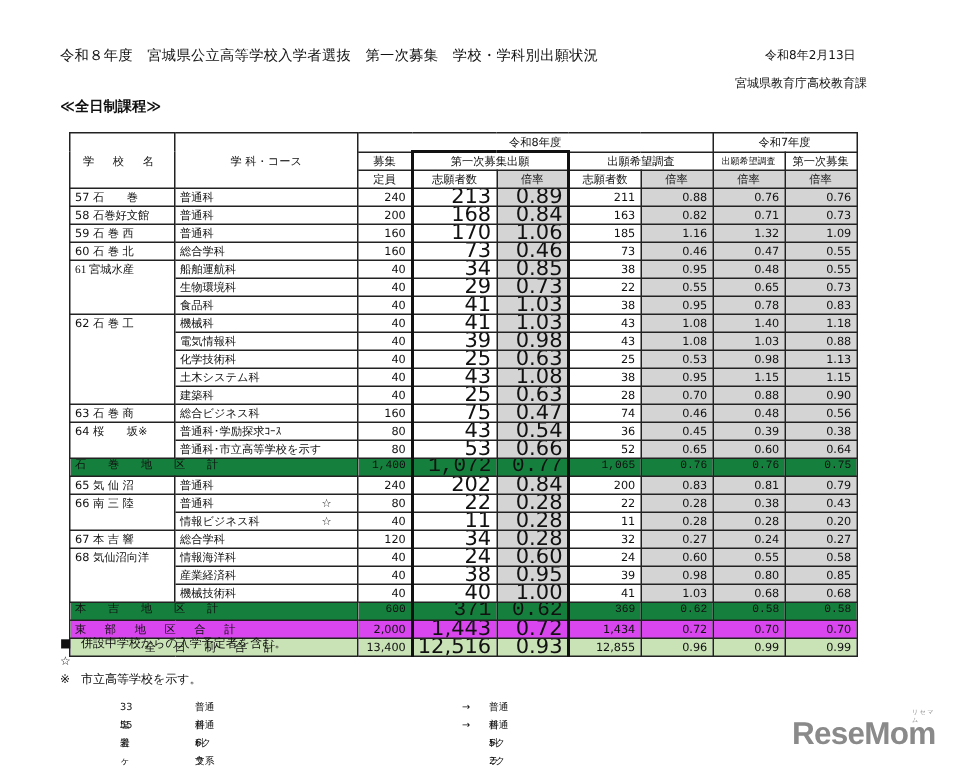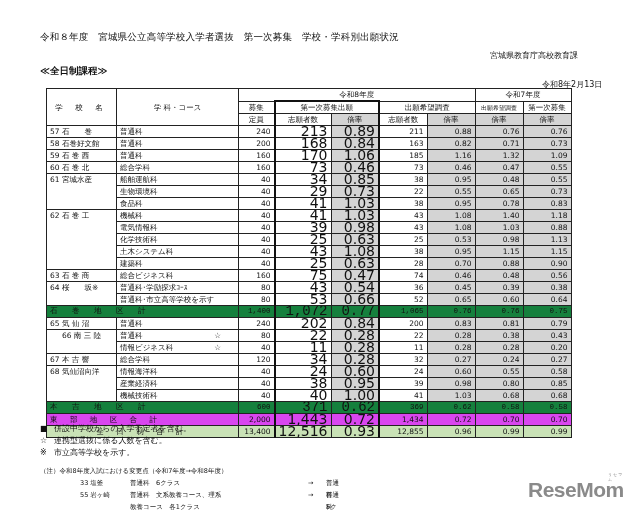--- a/index.html
+++ b/index.html
@@ -1,19 +1,19 @@
 <!DOCTYPE html>
 <html><head>
 <meta charset="utf-8">
 <style>
   html, body { margin:0; padding:0; background:#ffffff; }
   body { width:640px; height:515px; position:relative; overflow:hidden;
          font-family:"DejaVu Sans", sans-serif; color:#111; }
   .title { position:absolute; left:40px; top:31px; font-size:9.5px; letter-spacing:0.2px; }
-  .date { position:absolute; left:542px; top:31px; font-size:8px;margin-top:48px; }
+  .date { position:absolute; left:510px; top:31px; font-size:8px; }
   .dept { position:absolute; left:490px; top:50px; font-size:8px; }
   .section { position:absolute; left:40px; top:65px; font-size:9.5px; font-weight:bold; }
   table.t { position:absolute; left:46px; top:88px; border-collapse:collapse;
             font-size:7.5px; table-layout:fixed; }
   table.t td, table.t th { border:1px solid #222; padding:0 3px; height:11px;
             line-height:11px; white-space:nowrap; overflow:hidden; font-weight:normal; }
   table.t th { text-align:center; }
   .num { text-align:right; }
   .big { font-size:14px; }
   .g { background:#d4d4d4; }
@@ -117,21 +117,21 @@
         <td>総合学科</td>
         <td class="num">160</td>
         <td class="num big thick-l">73</td>
         <td class="num big g thick-r">0.46</td>
         <td class="num">73</td>
         <td class="num g">0.46</td>
         <td class="num g">0.47</td>
         <td class="num g">0.55</td>
       </tr>
       <tr>
-        <td style="border-bottom: none;">61 宮城水産</td>
+        <td style="border-bottom: none; font-family: Liberation Serif, serif;">61 宮城水産</td>
         <td>船舶運航科</td>
         <td class="num">40</td>
         <td class="num big thick-l">34</td>
         <td class="num big g thick-r">0.85</td>
         <td class="num">38</td>
         <td class="num g">0.95</td>
         <td class="num g">0.48</td>
         <td class="num g">0.55</td>
       </tr>
       <tr>
@@ -263,21 +263,21 @@
         <td>普通科</td>
         <td class="num">240</td>
         <td class="num big thick-l">202</td>
         <td class="num big g thick-r">0.84</td>
         <td class="num">200</td>
         <td class="num g">0.83</td>
         <td class="num g">0.81</td>
         <td class="num g">0.79</td>
       </tr>
       <tr>
-        <td style="border-bottom: none; text-align: center;">66 南 三 陸</td>
+        <td style="border-bottom: none;">66 南 三 陸</td>
         <td><span>普通科</span><span style="float: right; margin-right: 14px;">☆</span></td>
         <td class="num">80</td>
         <td class="num big thick-l">22</td>
         <td class="num big g thick-r">0.28</td>
         <td class="num">22</td>
         <td class="num g">0.28</td>
         <td class="num g">0.38</td>
         <td class="num g">0.43</td>
       </tr>
       <tr>
@@ -370,30 +370,28 @@
   </tbody>
 </table>
 
 <div class="notes">
   <div class="row">
       <span class="mark">■</span>
       <span>併設中学校からの入学予定者を含む。</span>
     </div>
   <div class="row">
       <span class="mark">☆</span>
-      <span>連携型選抜に係る人数を含む。</span>
     </div>
   <div class="row">
       <span class="mark">※</span>
       <span>市立高等学校を示す。</span>
     </div>
 </div>
 
 <div class="change">
-  <div style="margin-left:-8px">（注）令和8年度入試における変更点（令和7年度→令和8年度）</div>
   <div class="item">
     <span style="left:32px">33 塩釜</span>
     <span style="left:82px">普通科　6クラス</span>
     <span style="left:260px">→</span>
     <span style="left:278px">普通科　5クラス</span>
   </div>
   <div class="item">
     <span style="left:32px">55 岩ヶ崎</span>
     <span style="left:82px">普通科　文系教養コース、理系教養コース　各1クラス</span>
     <span style="left:260px">→</span>

